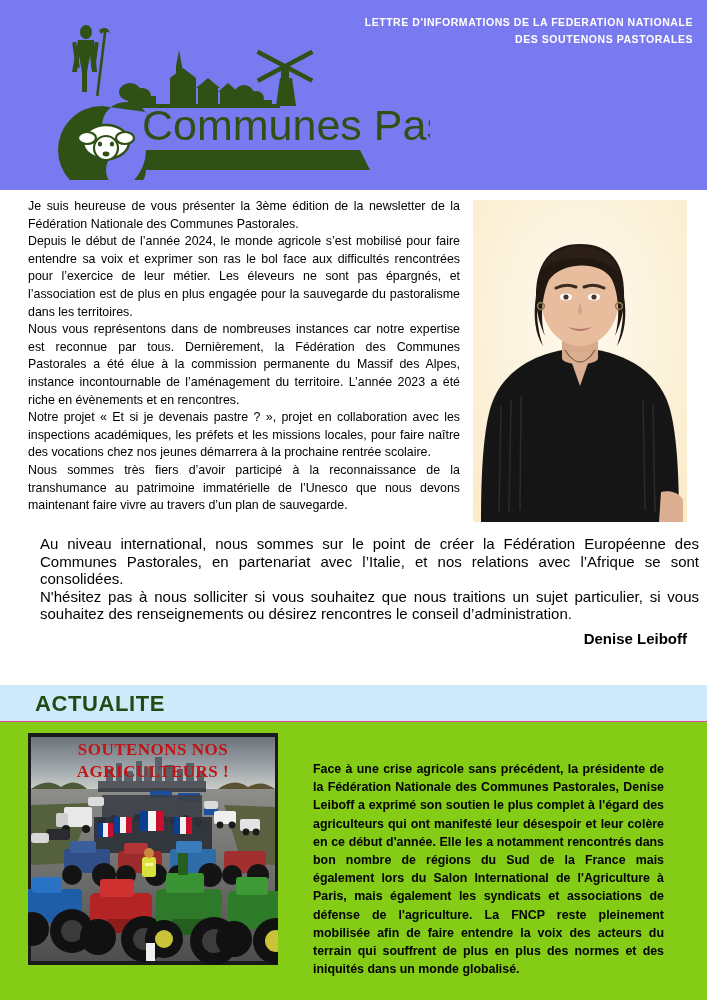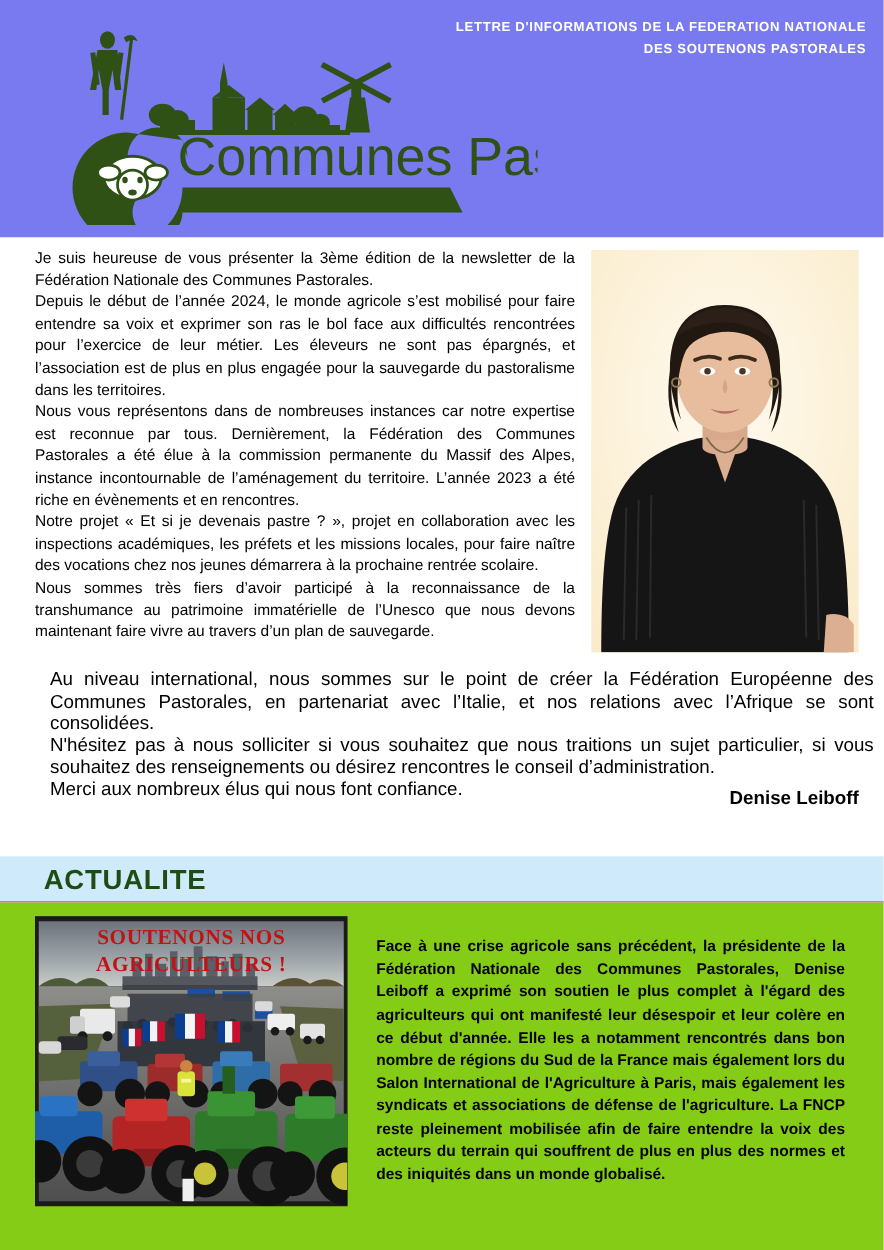--- a/index.html
+++ b/index.html
@@ -168,21 +168,21 @@
   .actu-text {
     position: absolute;
     left: 297px;
     top: 22px;
     width: 383px;
     font-size: 12.4px;
     line-height: 18.2px;
     font-weight: bold;
     text-align: justify;
   }
-  .actu-text p { margin: 4px; }
+  .actu-text p { margin: 16px; }
 </style>
 </head>
 <body>
 
 <div class="header">
 
   <div class="header-kicker">
     <div>LETTRE D'INFORMATIONS DE LA FEDERATION NATIONALE</div>
     <div>DES SOUTENONS PASTORALES</div>
   </div>
@@ -311,21 +311,20 @@
       <path d="M28 206 L26 312 M38 200 L36 312 M48 196 L47 310" stroke="#2a2a2a" stroke-width="1.6" fill="none"></path>
       <path d="M170 200 L172 310 M180 204 L182 312" stroke="#2a2a2a" stroke-width="1.6" fill="none"></path>
 
       <path d="M188 292 C196 290 206 292 210 300 L210 322 L186 322 Z" fill="#dcaf92"></path>
     </svg>
   </div>
 
   <div class="edito-wide">
     <p>Au niveau international, nous sommes sur le point de créer la Fédération Européenne des Communes Pastorales, en partenariat avec l’Italie, et nos relations avec l’Afrique se sont consolidées.</p>
     <p>N'hésitez pas à nous solliciter si vous souhaitez que nous traitions un sujet particulier, si vous souhaitez des renseignements ou désirez rencontres le conseil d’administration.</p>
-    <p class="noj">Merci aux nombreux élus qui nous font confiance.</p>
   </div>
 
   <div class="signature">
     <div>Denise Leiboff</div>
   </div>
 </div>
 
 <div class="actu-banner">
   <div class="actu-title">ACTUALITE</div>
 </div>

